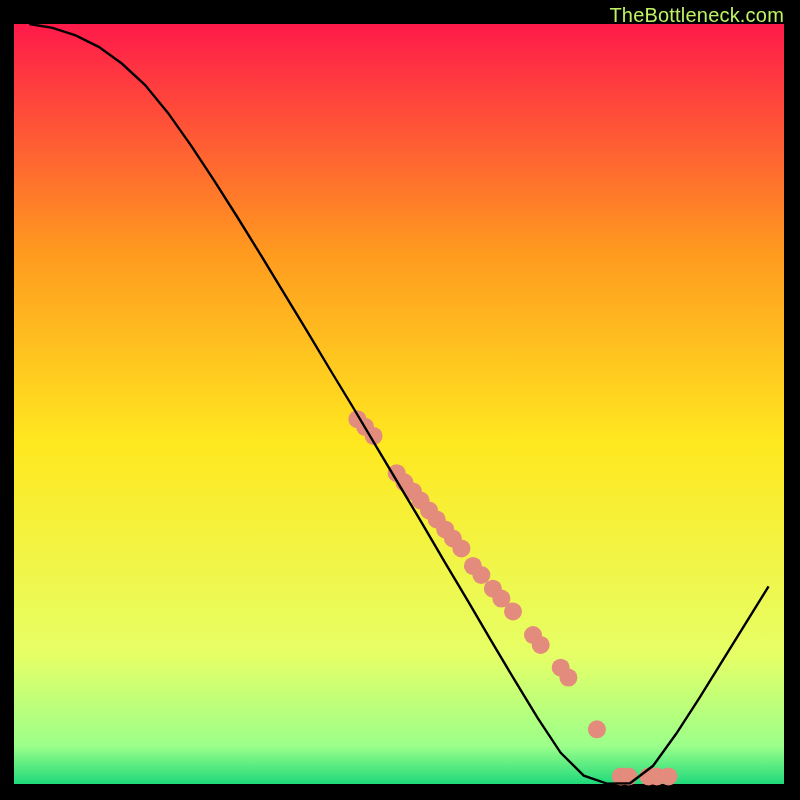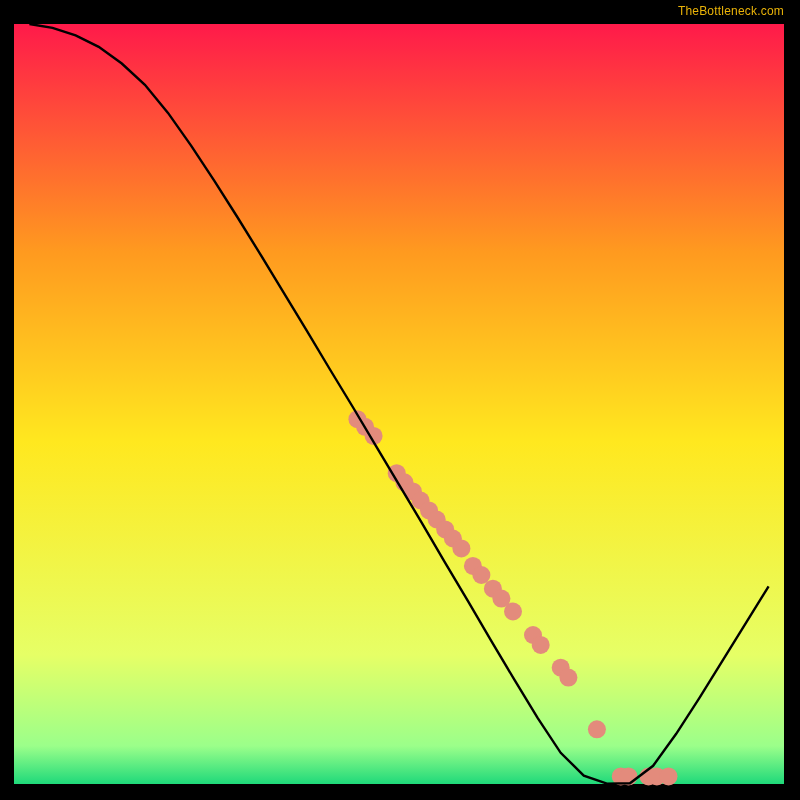--- a/index.html
+++ b/index.html
@@ -1,16 +1,16 @@
 <!DOCTYPE html>
 <html><head>
 <meta charset="utf-8">
 <style>
   body{margin:0;background:#000;width:800px;height:800px;position:relative;font-family:Arial,sans-serif}
-  .watermark{position:absolute;top:4px;right:16px;color:#eab308;font-size:12px;font-weight:400;letter-spacing:.2px}
+  .watermark{position:absolute;top:4px;right:16px;color:#bef264;font-size:20px;font-weight:400;letter-spacing:.2px}
   svg{display:block}
 </style>
 </head>
 <body>
 
 <div class="watermark">TheBottleneck.com</div>
 
 <svg width="800" height="800" viewBox="0 0 800 800">
   <defs>
     <linearGradient id="bg" x1="0" y1="0" x2="0" y2="1">

